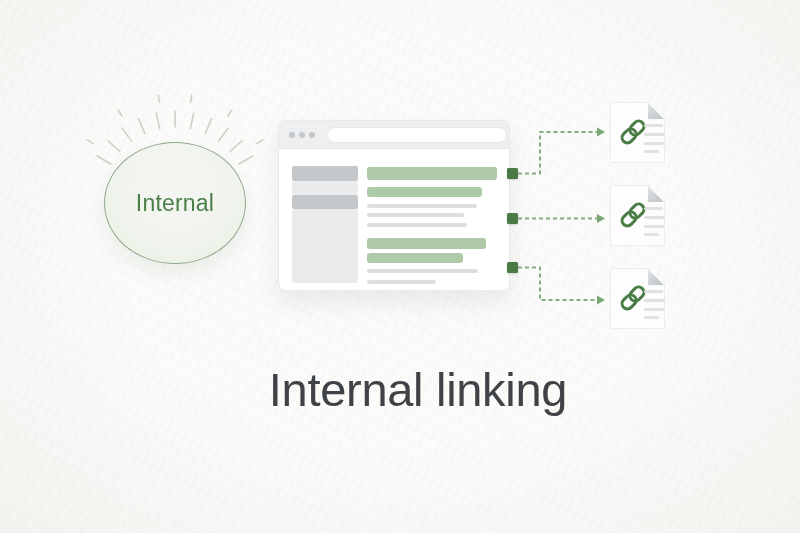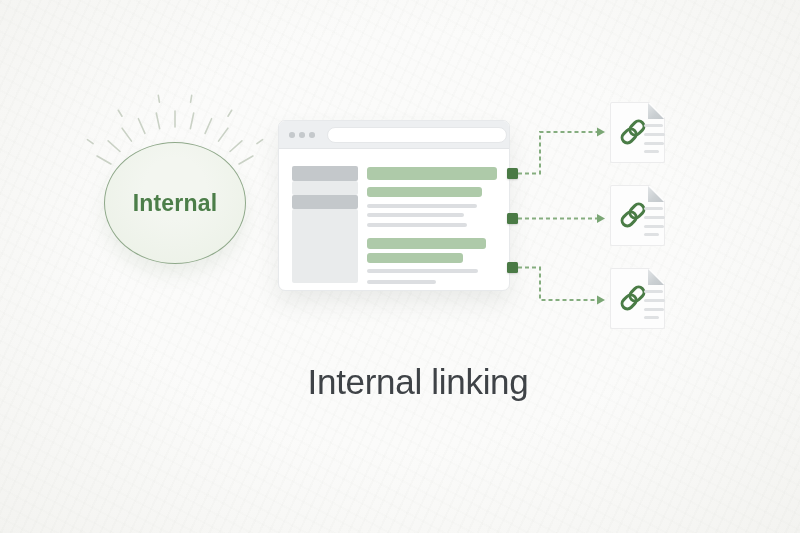--- a/index.html
+++ b/index.html
@@ -27,21 +27,21 @@
   .badge {
     position: absolute; left: 104px; top: 142px;
     width: 142px; height: 122px;
     border-radius: 50%;
     background: radial-gradient(circle at 50% 38%, #f3f6f0 30%, #eaf0e5 100%);
     border: 1.5px solid #8fa88a;
     box-shadow: 0 10px 18px rgba(125,145,115,0.12);
     display: flex; flex-direction: column; align-items: center; justify-content: center;
   }
   .badge span {
-    font-size: 23px; line-height: 28px; font-weight: 700;
+    font-size: 23px; line-height: 28px; font-weight: 400;
     color: #4c7e49; letter-spacing: 0.2px;
   }
 
   
   .browser {
     position: absolute; left: 278px; top: 120px;
     width: 232px; height: 171px;
     background: #ffffff;
     border: 1px solid #e7e9eb;
     border-radius: 7px;
@@ -104,21 +104,21 @@
   }
   .dl1 { top: 21px; width: 19px; }
   .dl2 { top: 30px; width: 21px; }
   .dl3 { top: 39px; width: 20px; }
   .dl4 { top: 47px; width: 15px; }
 
   
   .caption {
     position: absolute; left: 418px; top: 362px;
     transform: translateX(-50%);
-    font-size: 35px; font-weight: 500; color: #3f4347;
+    font-size: 47px; font-weight: 500; color: #3f4347;
     letter-spacing: -0.3px; white-space: nowrap;
   }
 </style>
 </head>
 <body>
 
 <div id="scene">
 
   <svg class="rays" width="200" height="130" viewBox="0 0 200 130" fill="none" stroke="#c2cbbd" stroke-width="1.6" stroke-linecap="round" opacity="0.85">
     <line x1="35.9" y1="86" x2="22.1" y2="78"></line>

